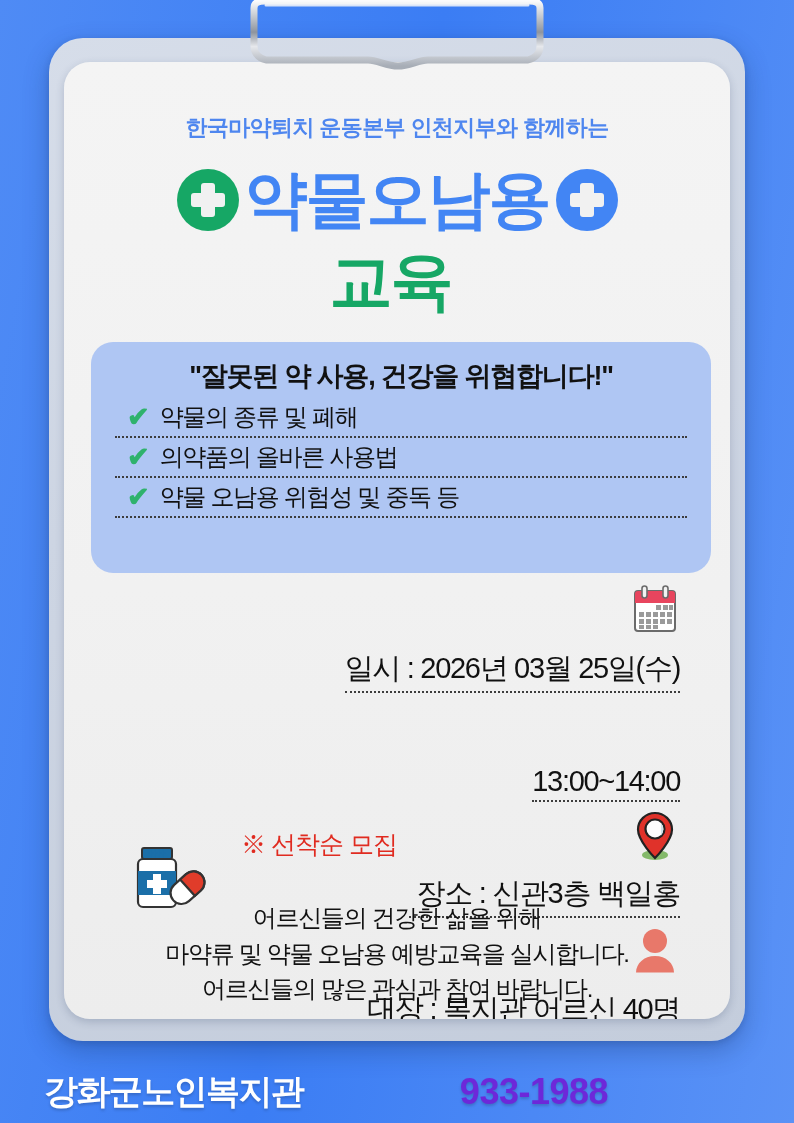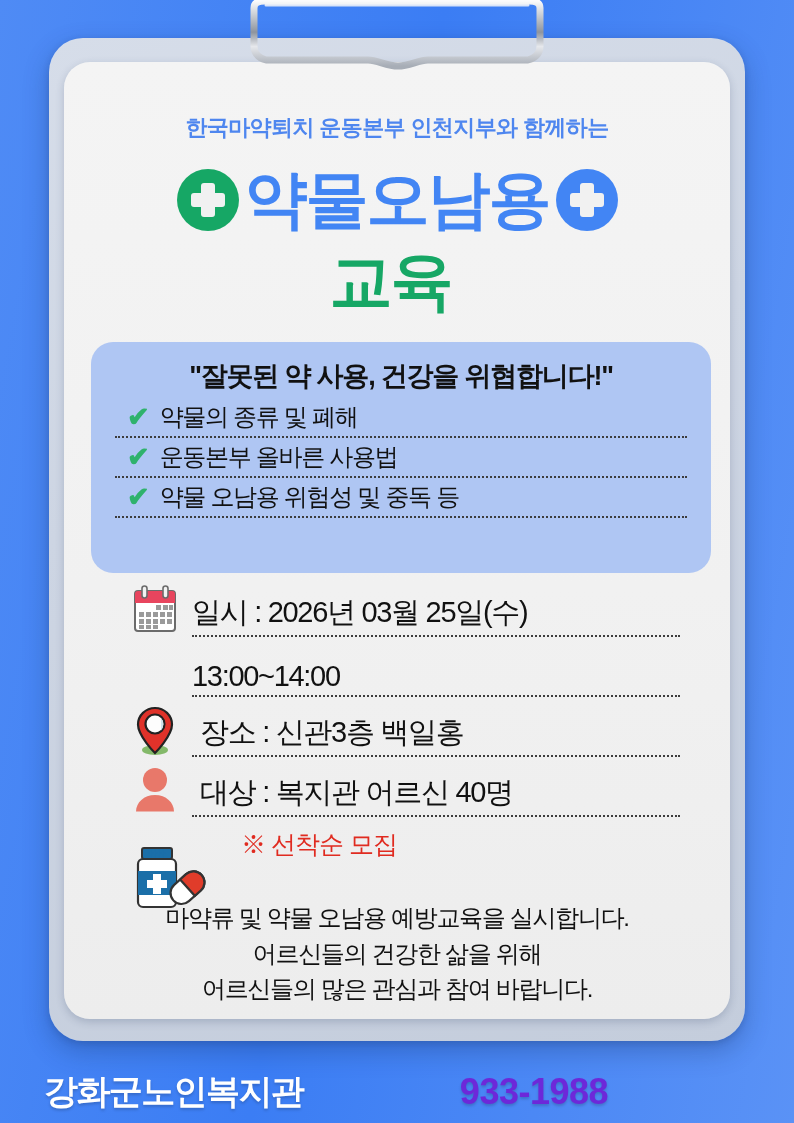--- a/index.html
+++ b/index.html
@@ -63,21 +63,21 @@
   }
   .bullet{
     display:flex; align-items:center; gap:10px;
     border-bottom:2.5px dotted #3d3d3d; padding:1px 0 3px 12px; margin-bottom:2px;
   }
   .check{ font-size:27px; color:#2fb26c; font-weight:bold; line-height:1; }
   .bullet span.txt{ font-size:24px; color:#111; letter-spacing:-1.3px; }
 
   
   #details{ position:absolute; left:130px; top:585px; width:550px; }
-  .drow{ display:flex; align-items:flex-end; gap:12px; }
+  .drow{ display:flex; align-items:flex-end; gap:12px;flex-direction:column; }
   .dicon{ width:50px; height:52px; flex:0 0 auto; position:relative; }
   .dtext{
     flex:1; font-size:29px; color:#111; letter-spacing:-1.3px;
     border-bottom:2.5px dotted #3d3d3d; padding-bottom:2px; white-space:nowrap;
   }
   .dtext.center{ }
   .dtext.indent{ padding-left:8px; }
 
   .redline{
     position:absolute; left:0; top:828px; width:638px; text-align:center;
@@ -124,21 +124,21 @@
 
     <div id="bluebox">
       <div class="quote">"잘못된 약 사용, 건강을 위협합니다!"</div>
 
       <div class="bullet">
         <span class="check">✔</span>
         <span class="txt">약물의 종류 및 폐해</span>
       </div>
       <div class="bullet">
         <span class="check">✔</span>
-        <span class="txt">운동본부 올바른 사용법</span>
+        <span class="txt">의약품의 올바른 사용법</span>
       </div>
       <div class="bullet">
         <span class="check">✔</span>
         <span class="txt">약물 오남용 위험성 및 중독 등</span>
       </div>
     </div>
 
     <div id="details">
 
       <div class="drow" style="margin-bottom:8px;">
@@ -209,22 +209,22 @@
         <rect x="10" y="26" width="38" height="24" fill="#1b6fa8"></rect>
         <path d="M25 29h8v6h6v8h-6v6h-8v-6h-6v-8h6z" fill="#fff"></path>
         <g transform="rotate(-42 58 44)">
           <rect x="41" y="33" width="38" height="22" rx="11" fill="#fff" stroke="#333" stroke-width="2.2"></rect>
           <path d="M60 33h8a11 11 0 0 1 11 11 11 11 0 0 1-11 11h-8z" fill="#e03c2a" stroke="#333" stroke-width="2.2"></path>
         </g>
       </svg>
     </span>
 
     <div class="desc">
+      <div>어르신들의 건강한 삶을 위해</div>
       <div>마약류 및 약물 오남용 예방교육을 실시합니다.</div>
-      <div>어르신들의 건강한 삶을 위해</div>
       <div>어르신들의 많은 관심과 참여 바랍니다.</div>
     </div>
   </div>
 </div>
 
 <div id="clip">
   <svg width="330" height="92" viewBox="0 0 330 92">
     <defs>
       <linearGradient id="steel" x1="0" y1="0" x2="0" y2="1">
         <stop offset="0%" stop-color="#fbfbfc"></stop>

